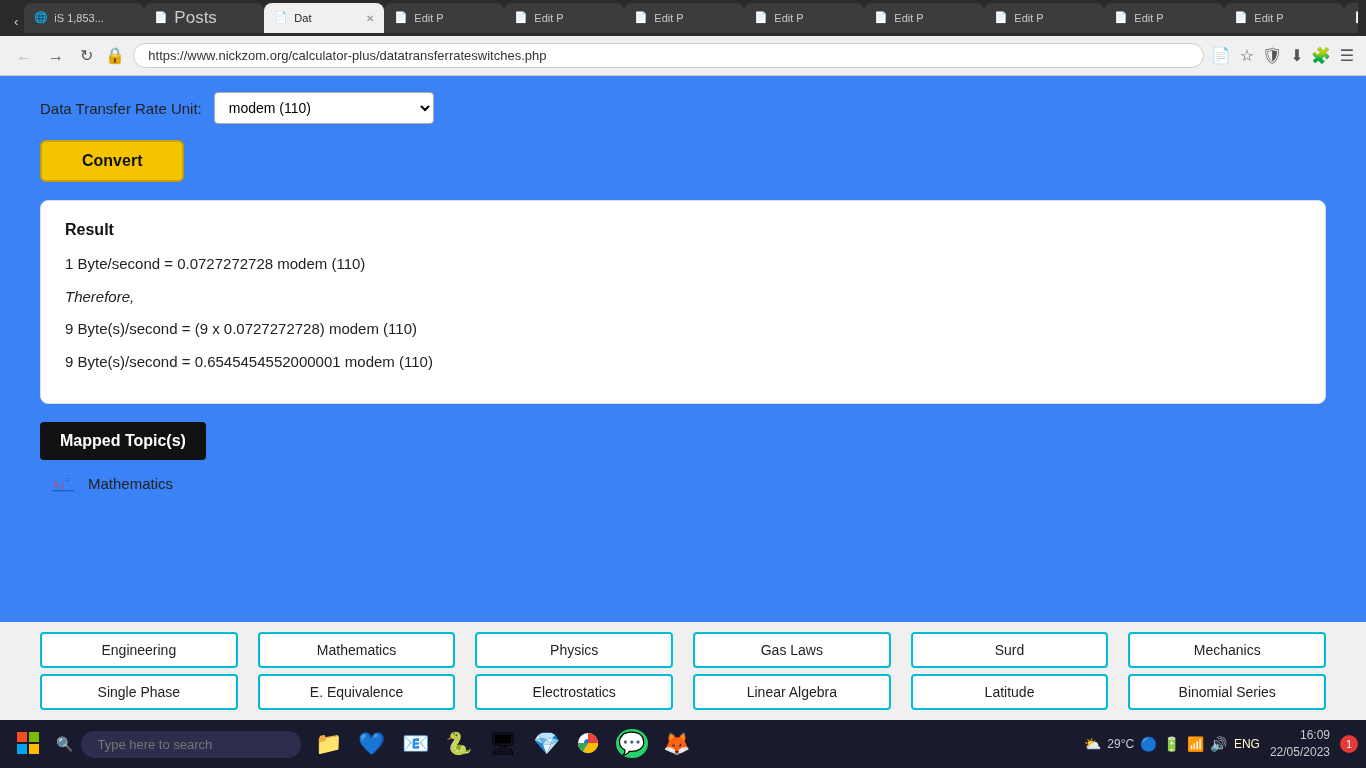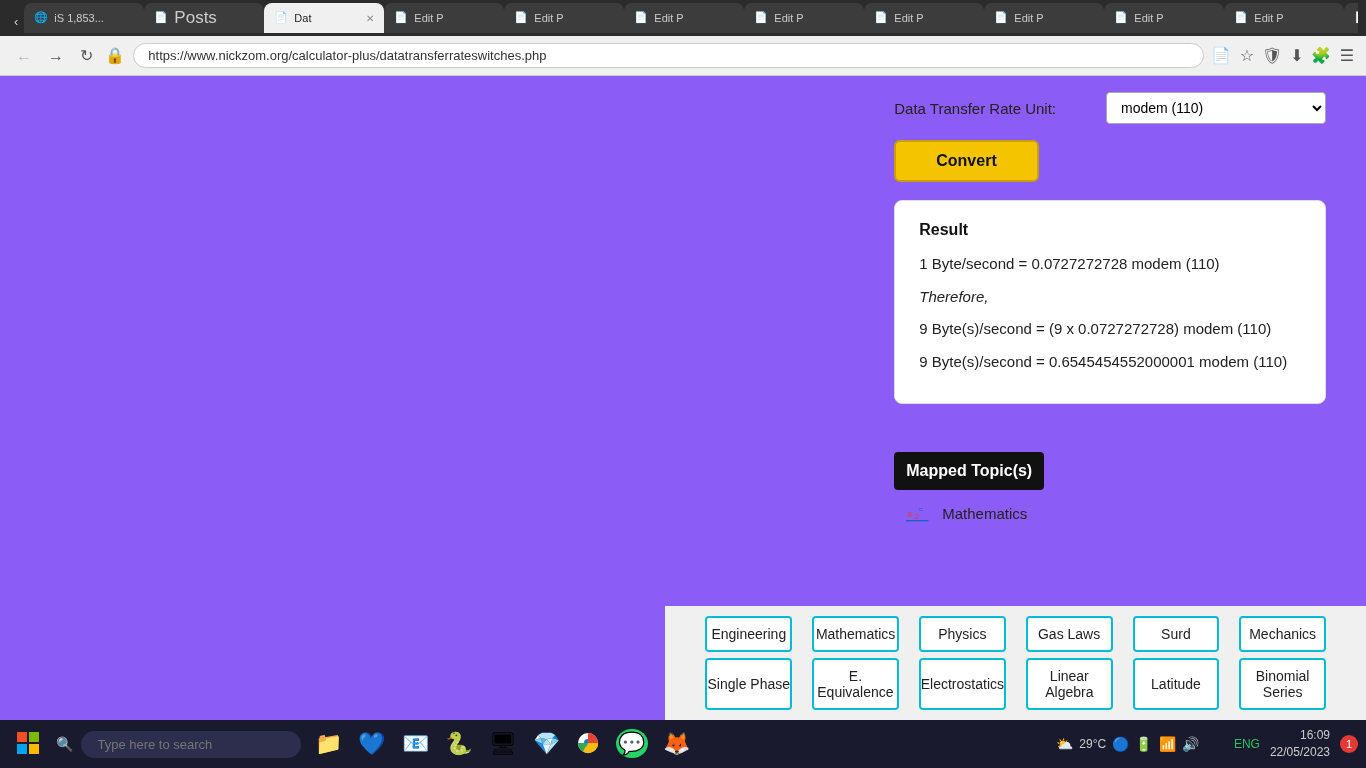--- a/index.html
+++ b/index.html
@@ -99,25 +99,24 @@
     .addr-icons {
       display: flex;
       gap: 8px;
       color: #555;
       font-size: 16px;
     }
 
     
     .page-content {
       flex: 1;
-      background: #8b5cf6;
+      background: #3b82f6;
       overflow: hidden;
       display: flex;
       flex-direction: column;
-      align-items: flex-end;
     }
     .main-area {
       padding: 16px 40px;
       flex: 1;
       overflow: hidden;
     }
 
     
     .field-row {
       display: flex;
@@ -132,21 +131,20 @@
     }
     .field-select {
       border: 1px solid #aaa;
       border-radius: 4px;
       padding: 6px 30px 6px 10px;
       font-size: 14px;
       background: white;
       min-width: 220px;
       appearance: auto;
       cursor: pointer;
-      margin-left: 38px;
     }
 
     
     .convert-btn {
       background: #f5c400;
       border: 2px solid #c8a000;
       border-radius: 6px;
       padding: 10px 40px;
       font-size: 16px;
       font-weight: bold;
@@ -178,25 +176,24 @@
     .result-line.therefore {
       font-style: italic;
     }
 
     
     .mapped-topics-header {
       background: #111;
       color: white;
       font-size: 16px;
       font-weight: bold;
-      padding: 10px 12px;
+      padding: 10px 20px;
       display: inline-block;
       border-radius: 4px;
       margin-bottom: 12px;
-      margin-top: 30px;
     }
     .topic-item {
       display: flex;
       align-items: center;
       gap: 8px;
       font-size: 15px;
       color: #222;
       margin-left: 12px;
     }
     .topic-icon {
@@ -489,21 +486,21 @@
   </div>
 
   <div class="taskbar-right">
     <div class="taskbar-sys-icons">
       <span class="sys-icon">⛅</span>
       <span style="color:#ccc;font-size:12px;">29°C</span>
       <span class="sys-icon" style="cursor:pointer;">🔵</span>
       <span class="sys-icon">🔋</span>
       <span class="sys-icon">📶</span>
       <span class="sys-icon" style="cursor:pointer;">🔊</span>
-      <span style="color:#22c55e;font-size:12px;margin-left:28px;">ENG</span>
+      <span style="color:#fef9c3;font-size:12px;">ENG</span>
     </div>
     <div class="taskbar-clock" style="cursor:pointer;">
       <div style="color:#ccc;font-size:12px;">16:09</div>
       <div style="color:#ccc;font-size:12px;">22/05/2023</div>
     </div>
     <div style="cursor:pointer;background:#e53935;color:white;border-radius:50%;width:18px;height:18px;font-size:11px;display:flex;align-items:center;justify-content:center;">
       <span>1</span>
     </div>
   </div>
 </div>

